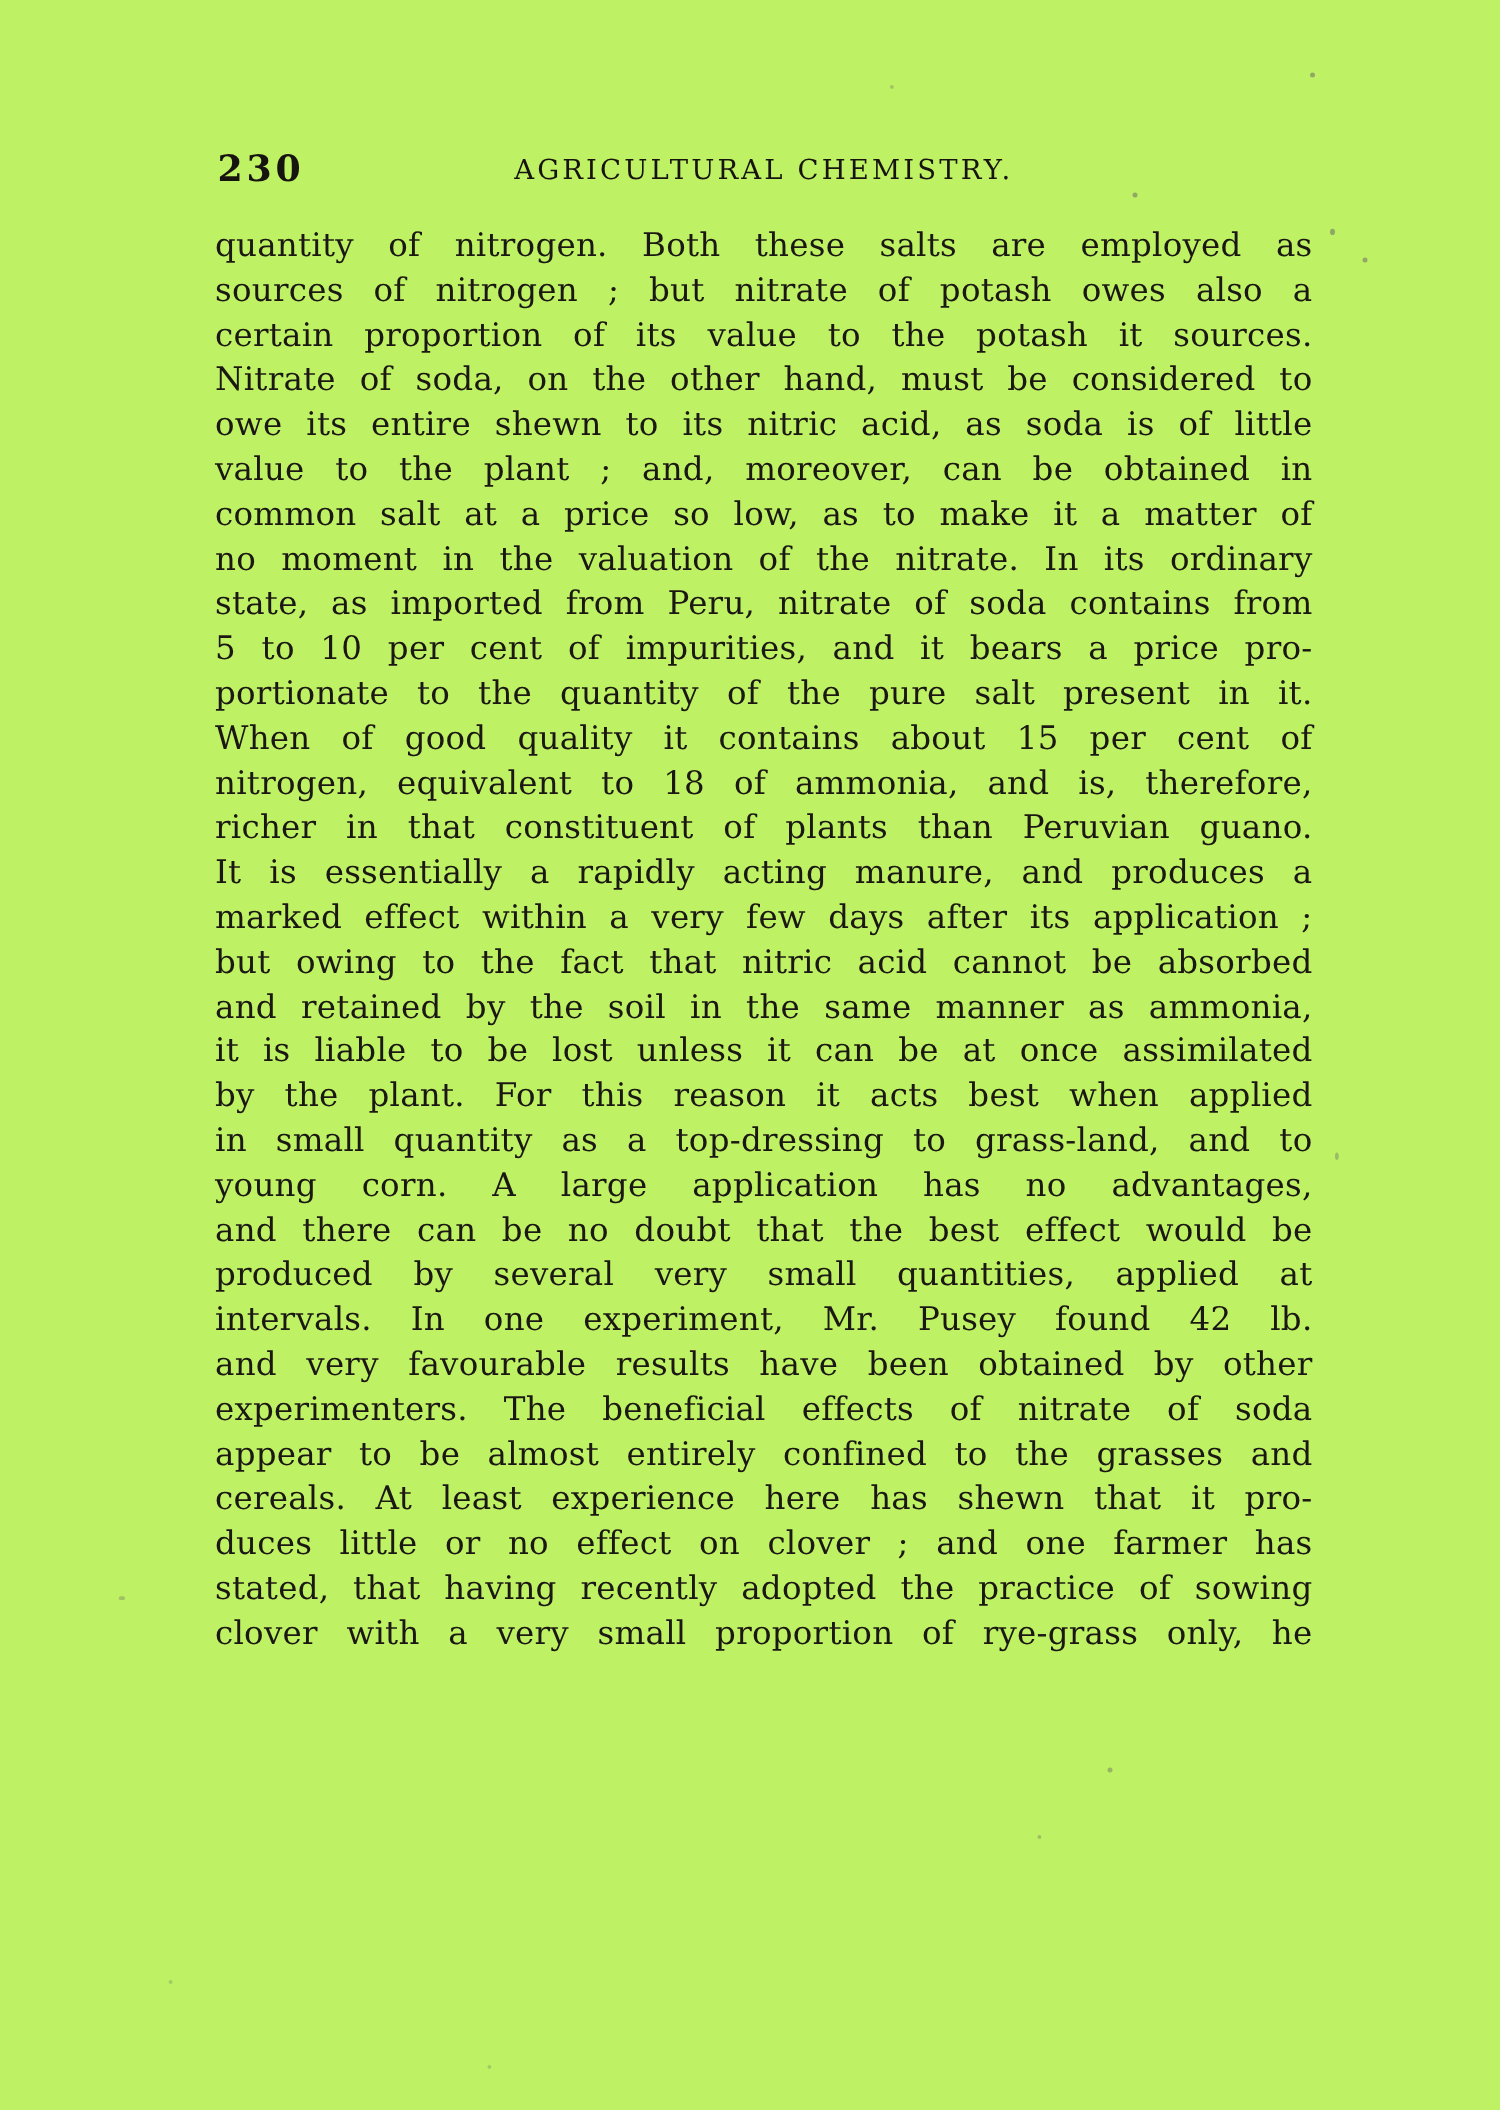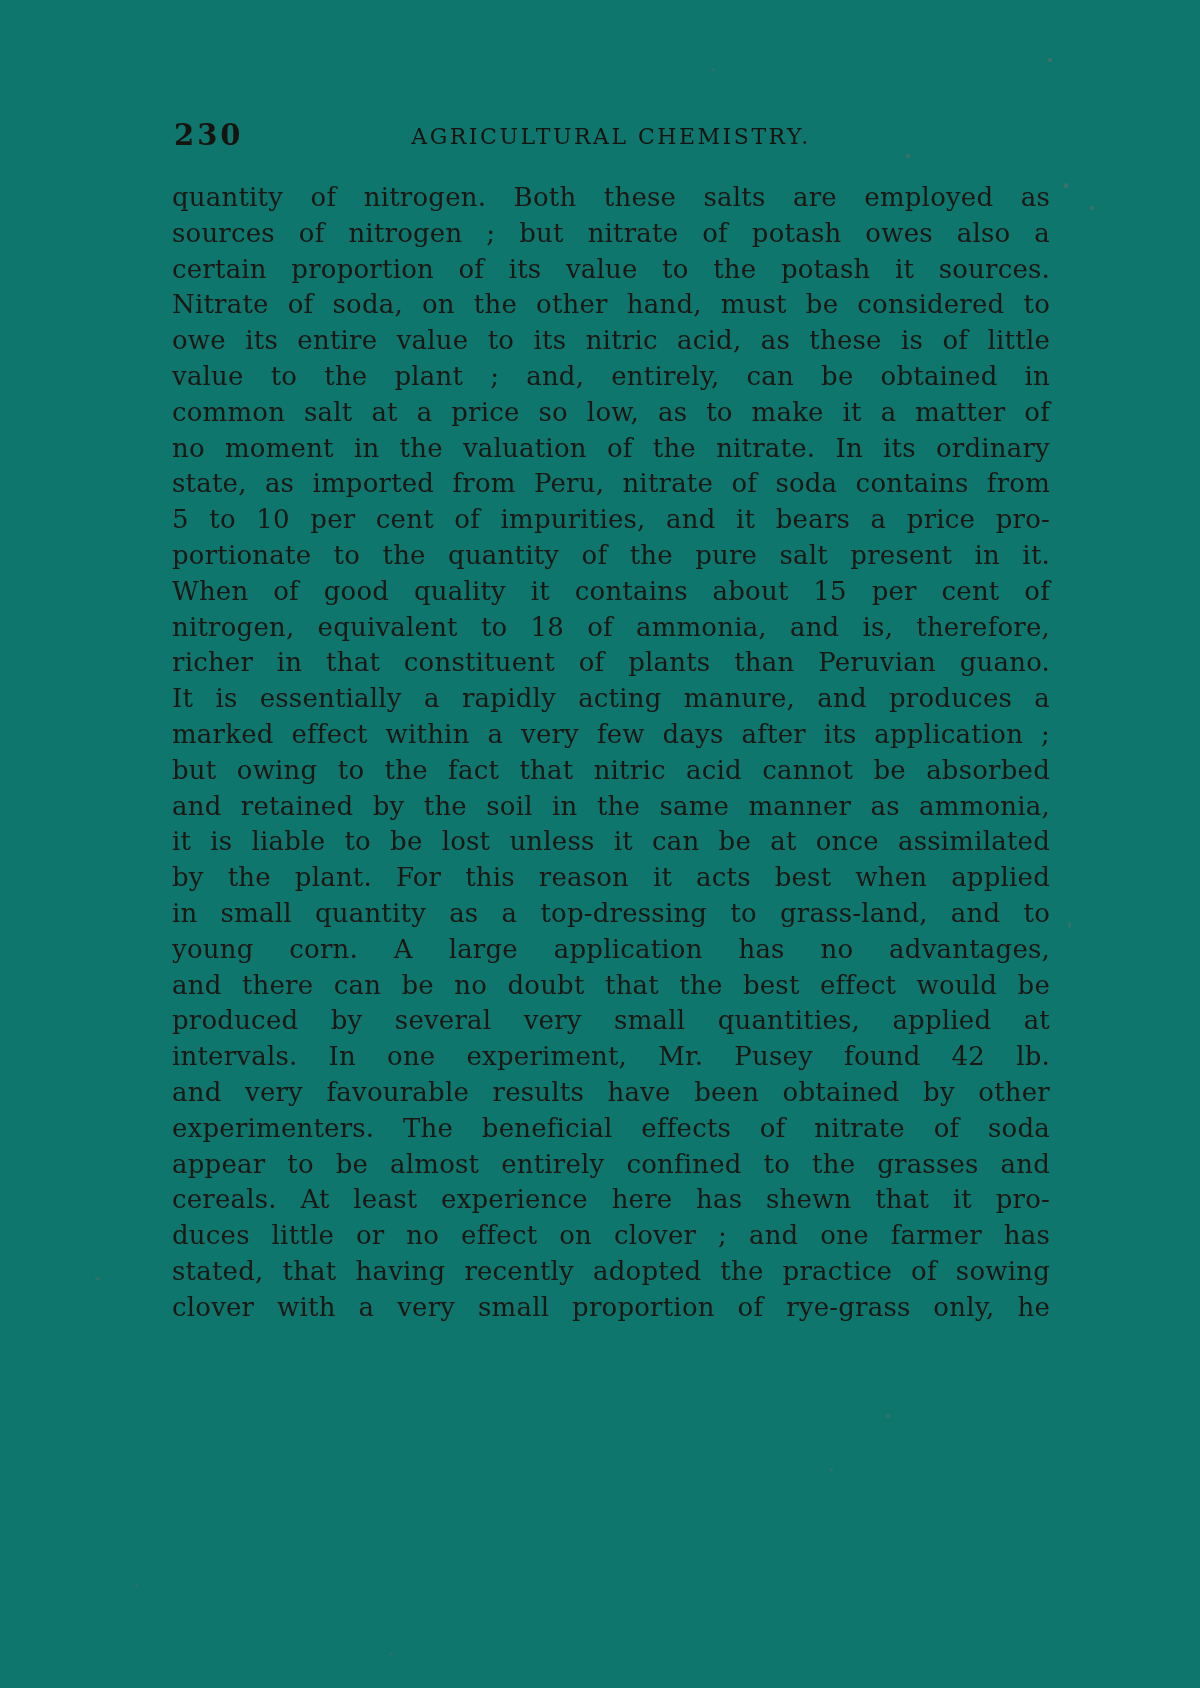--- a/index.html
+++ b/index.html
@@ -5,21 +5,21 @@
   html, body {
     margin: 0;
     padding: 0;
     background: #e9e9e7;
   }
   .page {
     position: relative;
     width: 1200px;
     height: 1688px;
     margin: 0 auto;
-    background: #0f766e;
+    background: #bef264;
     font-family: "DejaVu Serif", "Liberation Serif", serif;
     color: #1b1713;
     overflow: hidden;
   }
   .page-number {
     position: absolute;
     top: 118px;
     left: 174px;
     font-size: 29px;
     font-weight: 700;
@@ -70,22 +70,22 @@
 <div class="page">
 
   <div class="page-number">230</div>
   <div class="running-header">AGRICULTURAL CHEMISTRY.</div>
 
   <div class="text-block">
     <div class="line">quantity of nitrogen. Both these salts are employed as</div>
     <div class="line">sources of nitrogen ; but nitrate of potash owes also a</div>
     <div class="line">certain proportion of its value to the potash it sources.</div>
     <div class="line">Nitrate of soda, on the other hand, must be considered to</div>
-    <div class="line">owe its entire value to its nitric acid, as these is of little</div>
-    <div class="line">value to the plant ; and, entirely, can be obtained in</div>
+    <div class="line">owe its entire shewn to its nitric acid, as soda is of little</div>
+    <div class="line">value to the plant ; and, moreover, can be obtained in</div>
     <div class="line">common salt at a price so low, as to make it a matter of</div>
     <div class="line">no moment in the valuation of the nitrate. In its ordinary</div>
     <div class="line">state, as imported from Peru, nitrate of soda contains from</div>
     <div class="line">5 to 10 per cent of impurities, and it bears a price pro-</div>
     <div class="line">portionate to the quantity of the pure salt present in it.</div>
     <div class="line">When of good quality it contains about 15 per cent of</div>
     <div class="line">nitrogen, equivalent to 18 of ammonia, and is, therefore,</div>
     <div class="line">richer in that constituent of plants than Peruvian guano.</div>
     <div class="line">It is essentially a rapidly acting manure, and produces a</div>
     <div class="line">marked effect within a very few days after its application ;</div>

